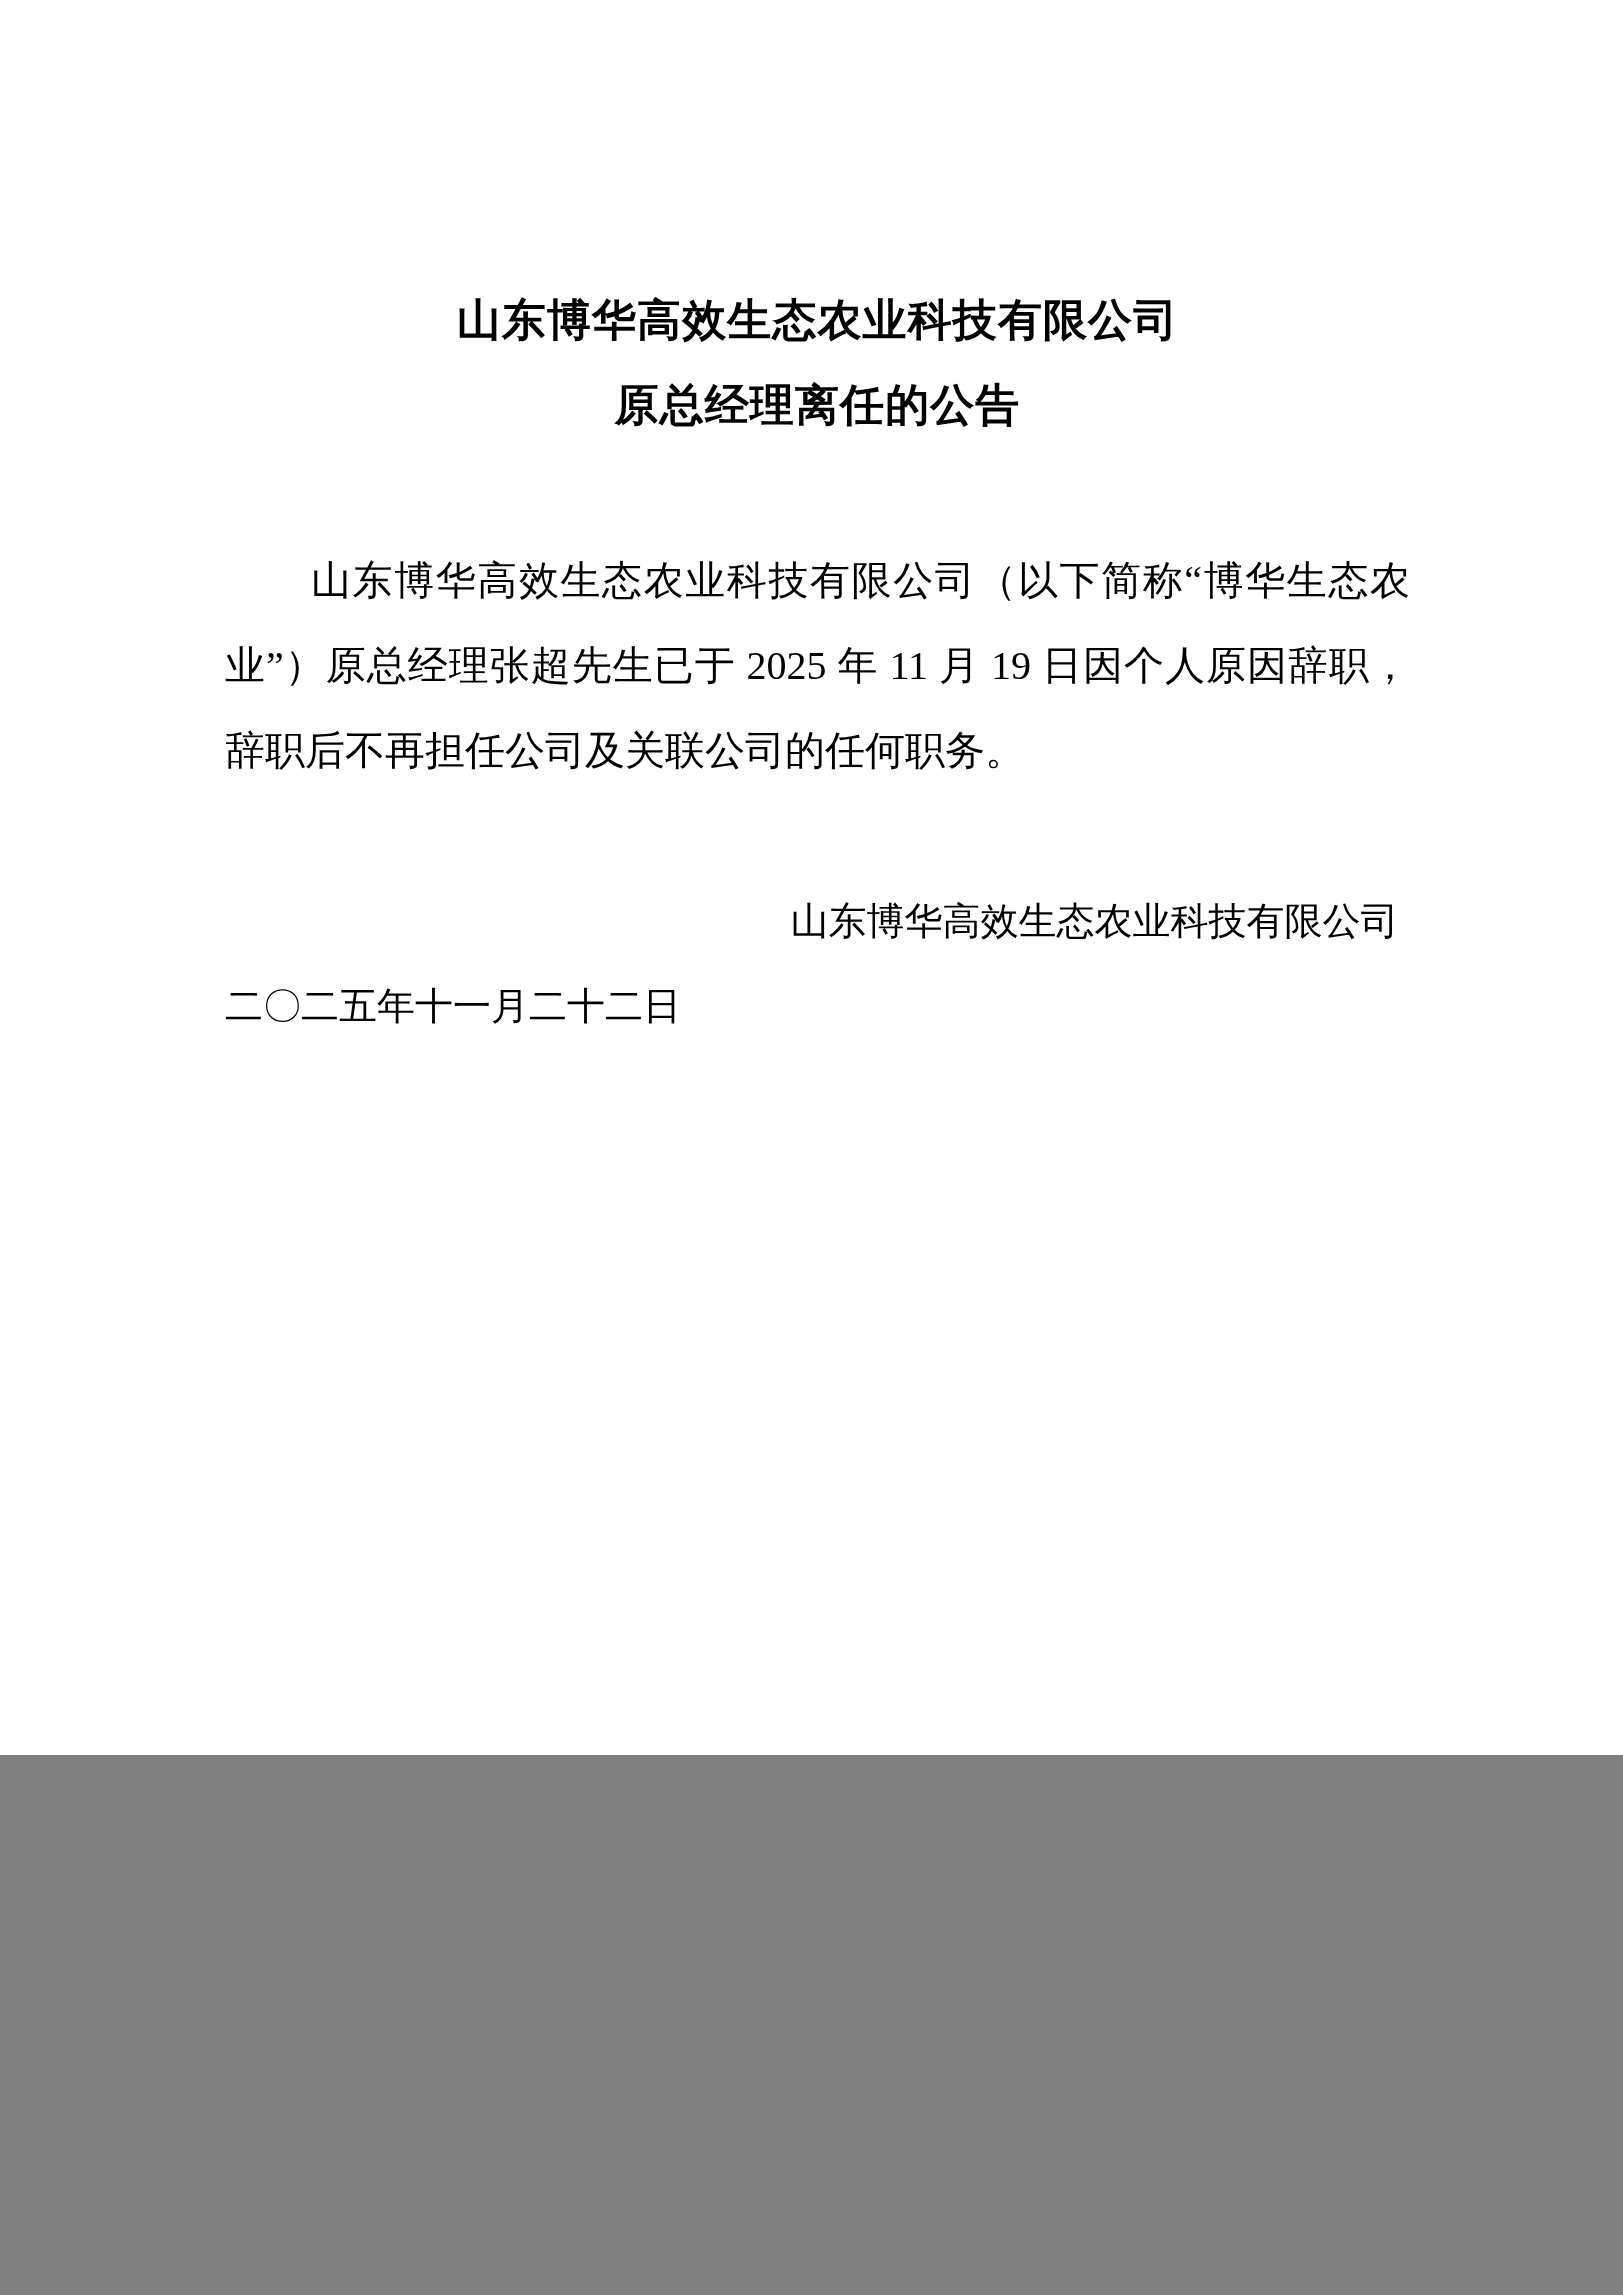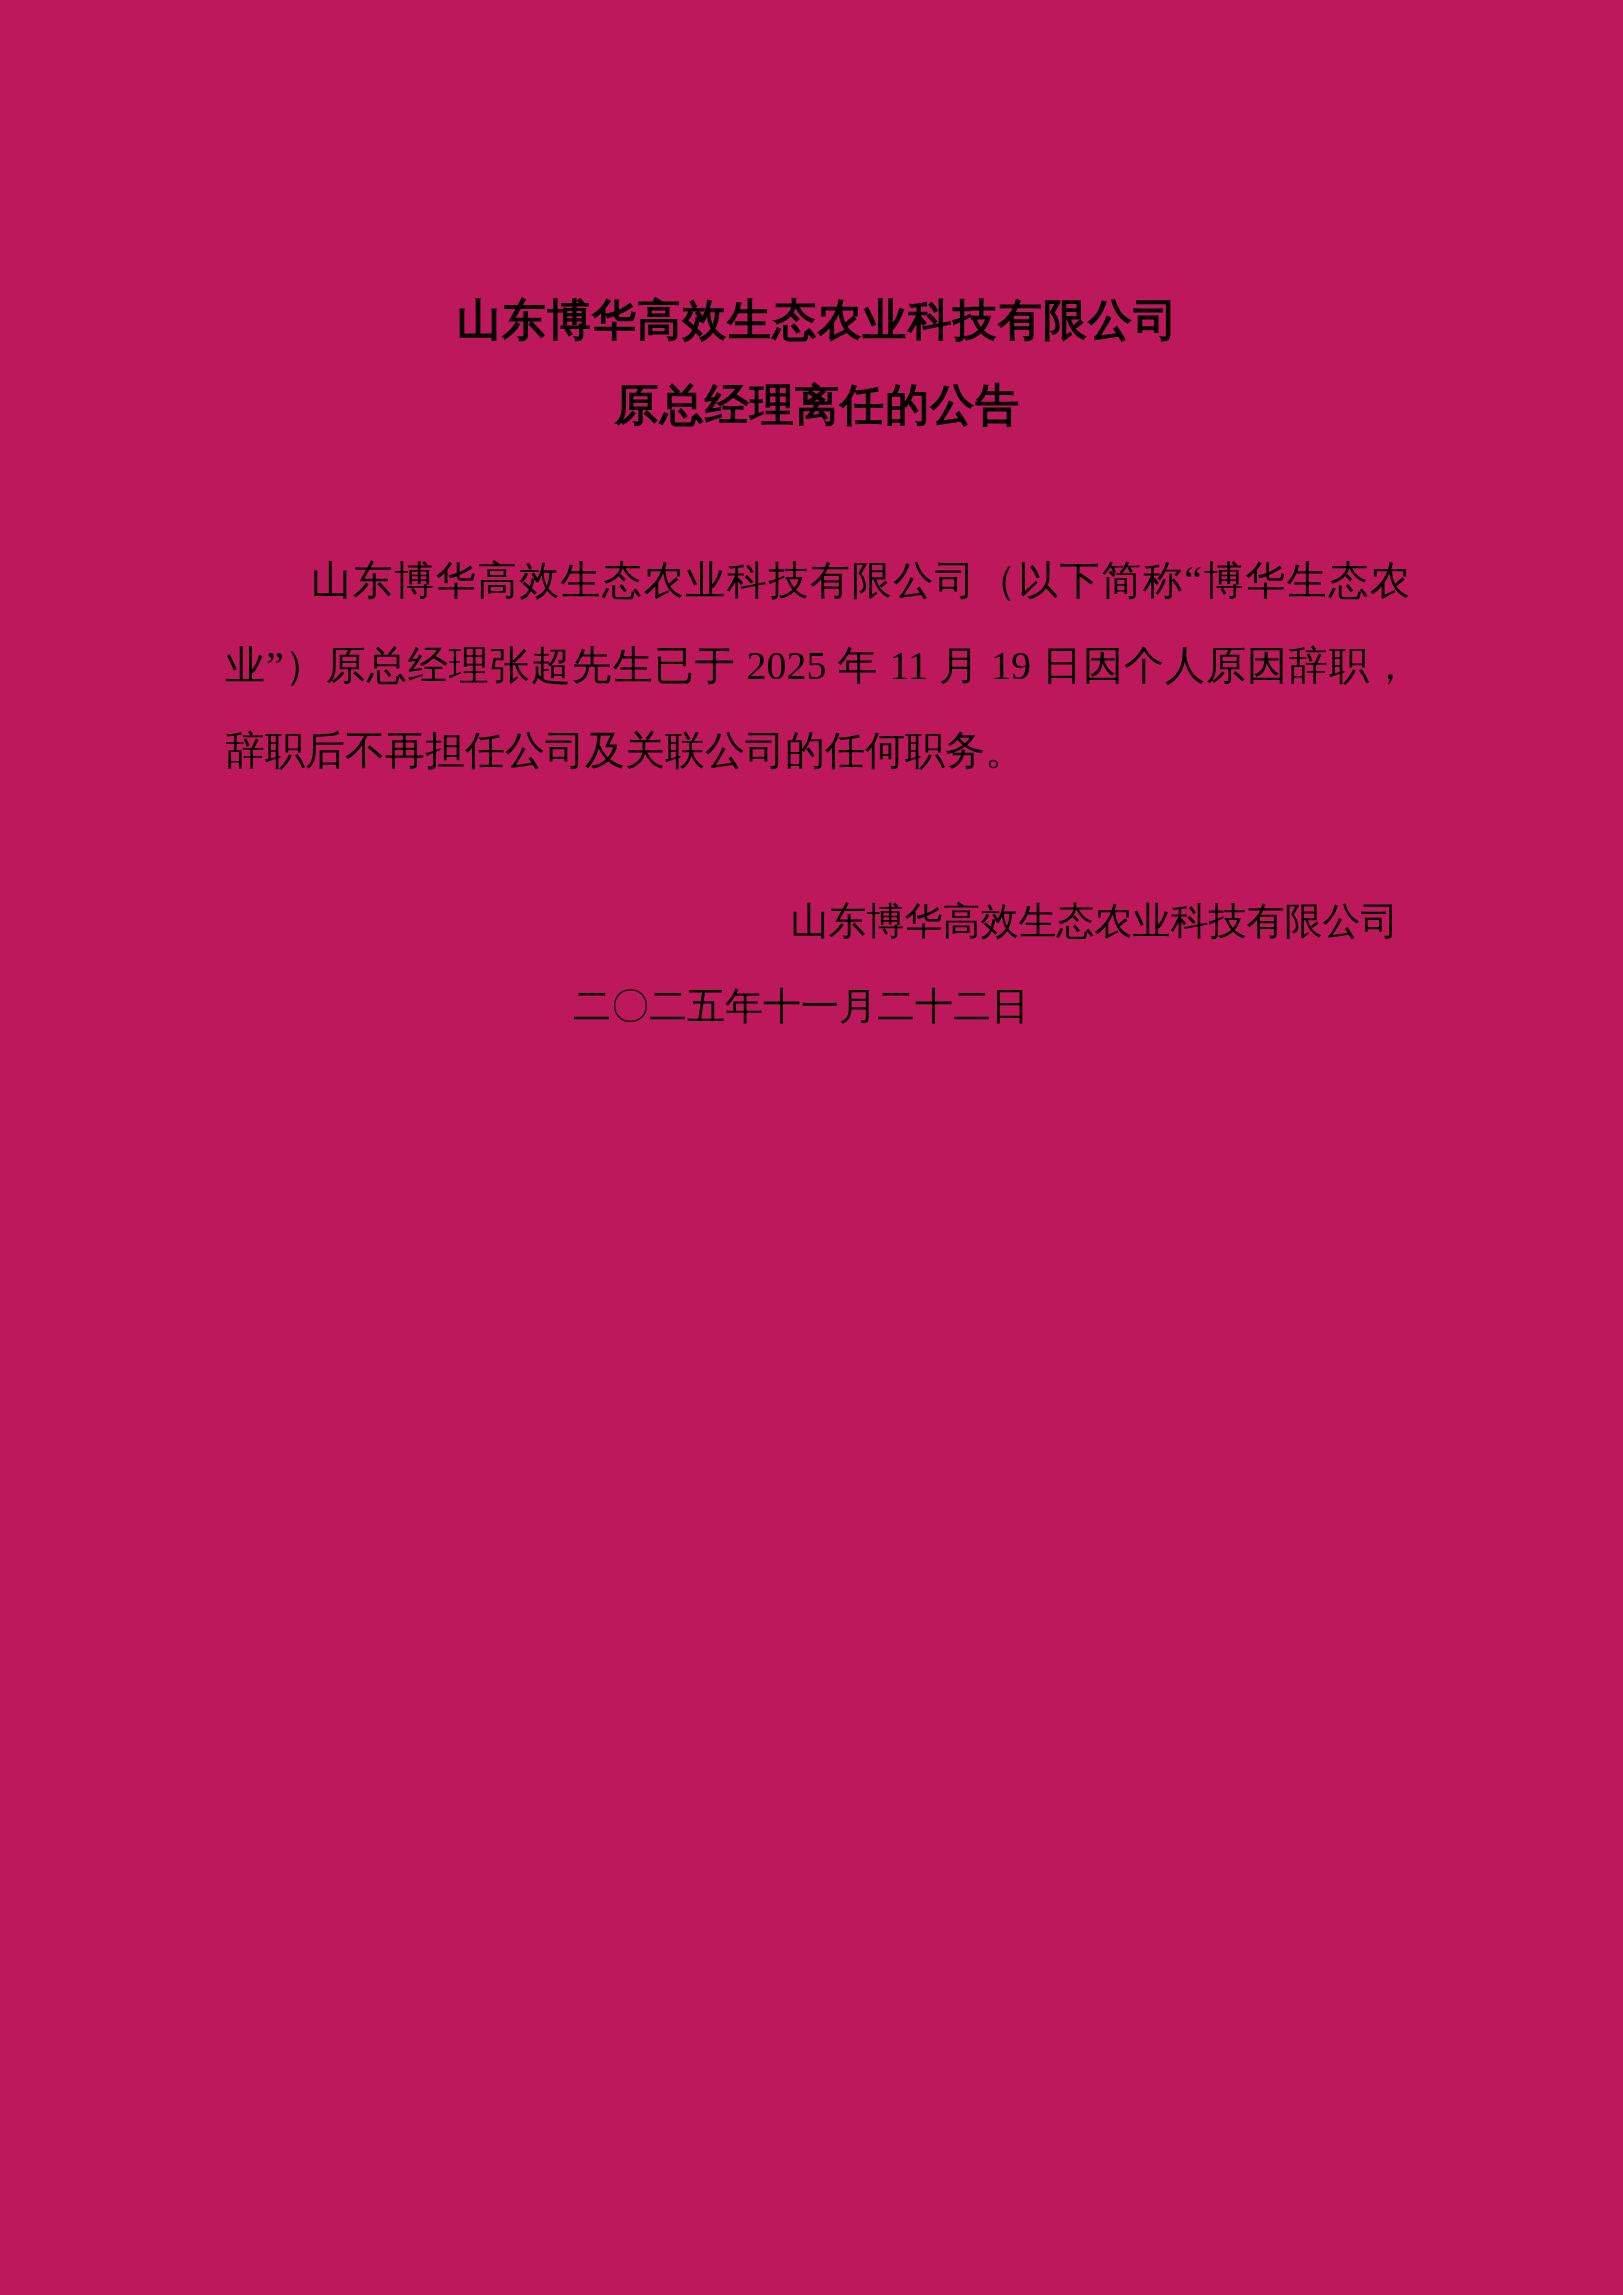--- a/index.html
+++ b/index.html
@@ -3,23 +3,23 @@
 <meta charset="utf-8">
 <style>
   html, body {
     margin: 0;
     padding: 0;
     background: #808080;
   }
   .page {
     position: relative;
     width: 1623px;
-    height: 2295px;
+    height: 1755px;
     margin: 0 auto;
-    background: #be185d;
+    background: #ffffff;
     box-sizing: border-box;
     padding: 278px 213px 0 225px;
     color: #000000;
     font-family: "Liberation Serif", "DejaVu Serif", serif;
     overflow: hidden;
   }
   .title-line {
     font-size: 44px;
     font-weight: bold;
     line-height: 85px;
@@ -43,21 +43,21 @@
   .signature-line {
     font-size: 38px;
     line-height: 85px;
     text-align: right;
     padding-right: 11.5px;
     white-space: nowrap;
   }
   .date-line {
     font-size: 38px;
     line-height: 85px;
-    text-align: center;
+    text-align: left;
     padding-right: 33px;
     white-space: nowrap;
   }
 </style>
 </head>
 <body>
 
 <div class="page">
 
   <div class="title-line">山东博华高效生态农业科技有限公司</div>

